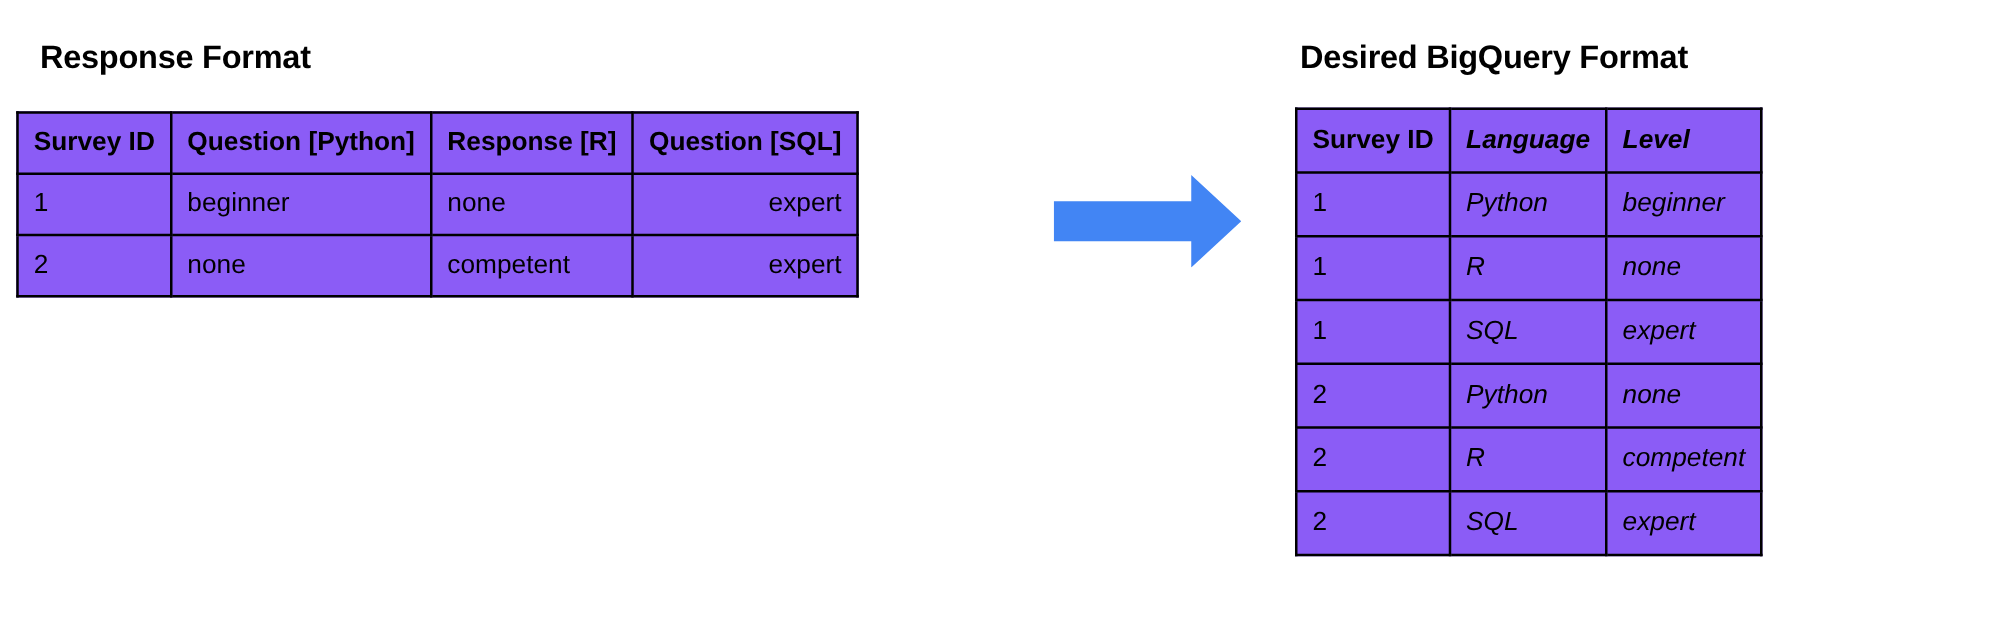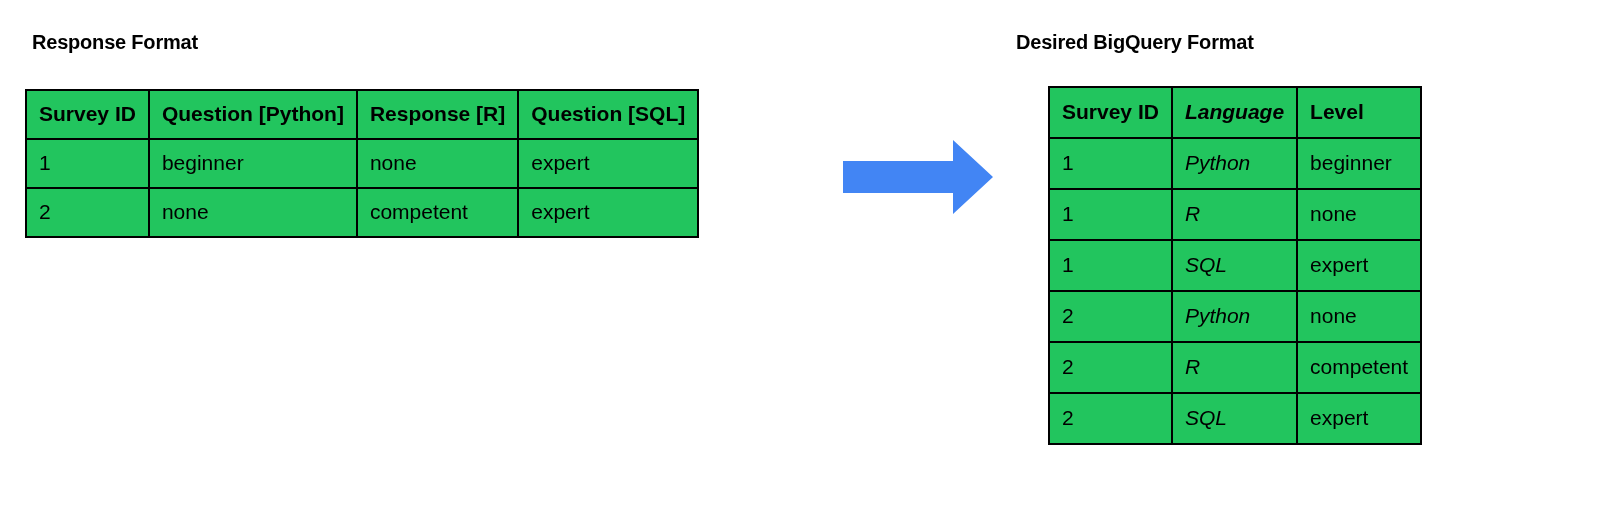--- a/index.html
+++ b/index.html
@@ -15,33 +15,32 @@
     font-family: "Liberation Sans", sans-serif;
     color: #000000;
     -webkit-font-smoothing: antialiased;
   }
 
   .panel {
     position: absolute;
   }
 
   .panel-title {
-    font-size: 20px;
+    font-size: 26px;
     font-weight: bold;
     letter-spacing: -0.2px;
     line-height: 1;
     white-space: nowrap;
   }
 
   
   table.grid {
     border-collapse: collapse;
     table-layout: fixed;
-    background: #22c55e;
-    margin-left: 12px;
+    background: #8b5cf6;
   }
   table.grid td, table.grid th {
     border: 2px solid #000000;
     padding: 0 12px;
     text-align: left;
     vertical-align: middle;
     font-size: 21px;
     font-weight: normal;
     line-height: 1.15;
     white-space: nowrap;
@@ -50,28 +49,28 @@
   table.grid th {
     font-weight: bold;
   }
 
   
   #response-table { position: absolute; left: 13px; top: 89px; }
   #response-table th, #response-table td { height: 47px; }
   #response-table .c0 { width: 147px; }
   #response-table .c1 { width: 241px; }
   #response-table .c2 { width: 185px; }
-  #response-table .c3 { width: 215px; }
+  #response-table .c3 { width: 215px; text-align: right; }
 
   
   #bigquery-table { position: absolute; left: 1036px; top: 86px; }
   #bigquery-table th, #bigquery-table td { height: 49px; }
   #bigquery-table .c0 { width: 149px; }
   #bigquery-table .c1 { width: 176px; font-style: italic; }
-  #bigquery-table .c2 { width: 194px; }
+  #bigquery-table .c2 { width: 194px; font-style: italic; }
 
   
   #transform-arrow {
     position: absolute;
     left: 843px;
     top: 140px;
     width: 150px;
     height: 74px;
   }
 </style>
@@ -109,21 +108,21 @@
 </div>
 
 <div id="transform-arrow">
   <svg width="150" height="74" viewBox="0 0 150 74" xmlns="http://www.w3.org/2000/svg" aria-hidden="true">
     <polygon points="0,21 110,21 110,0 150,37 110,74 110,53 0,53" fill="#4285F4"></polygon>
   </svg>
 </div>
 
 <div class="panel">
 
-  <div class="panel-title" style="left:1016px; top:32px; position:absolute;">Desired BigQuery Format</div>
+  <div class="panel-title" style="left:1040px; top:32px; position:absolute;">Desired BigQuery Format</div>
 
   <table class="grid" id="bigquery-table">
     <thead>
       <tr>
         <th class="c0">Survey ID</th>
         <th class="c1">Language</th>
         <th class="c2">Level</th>
       </tr>
     </thead>
     <tbody>

